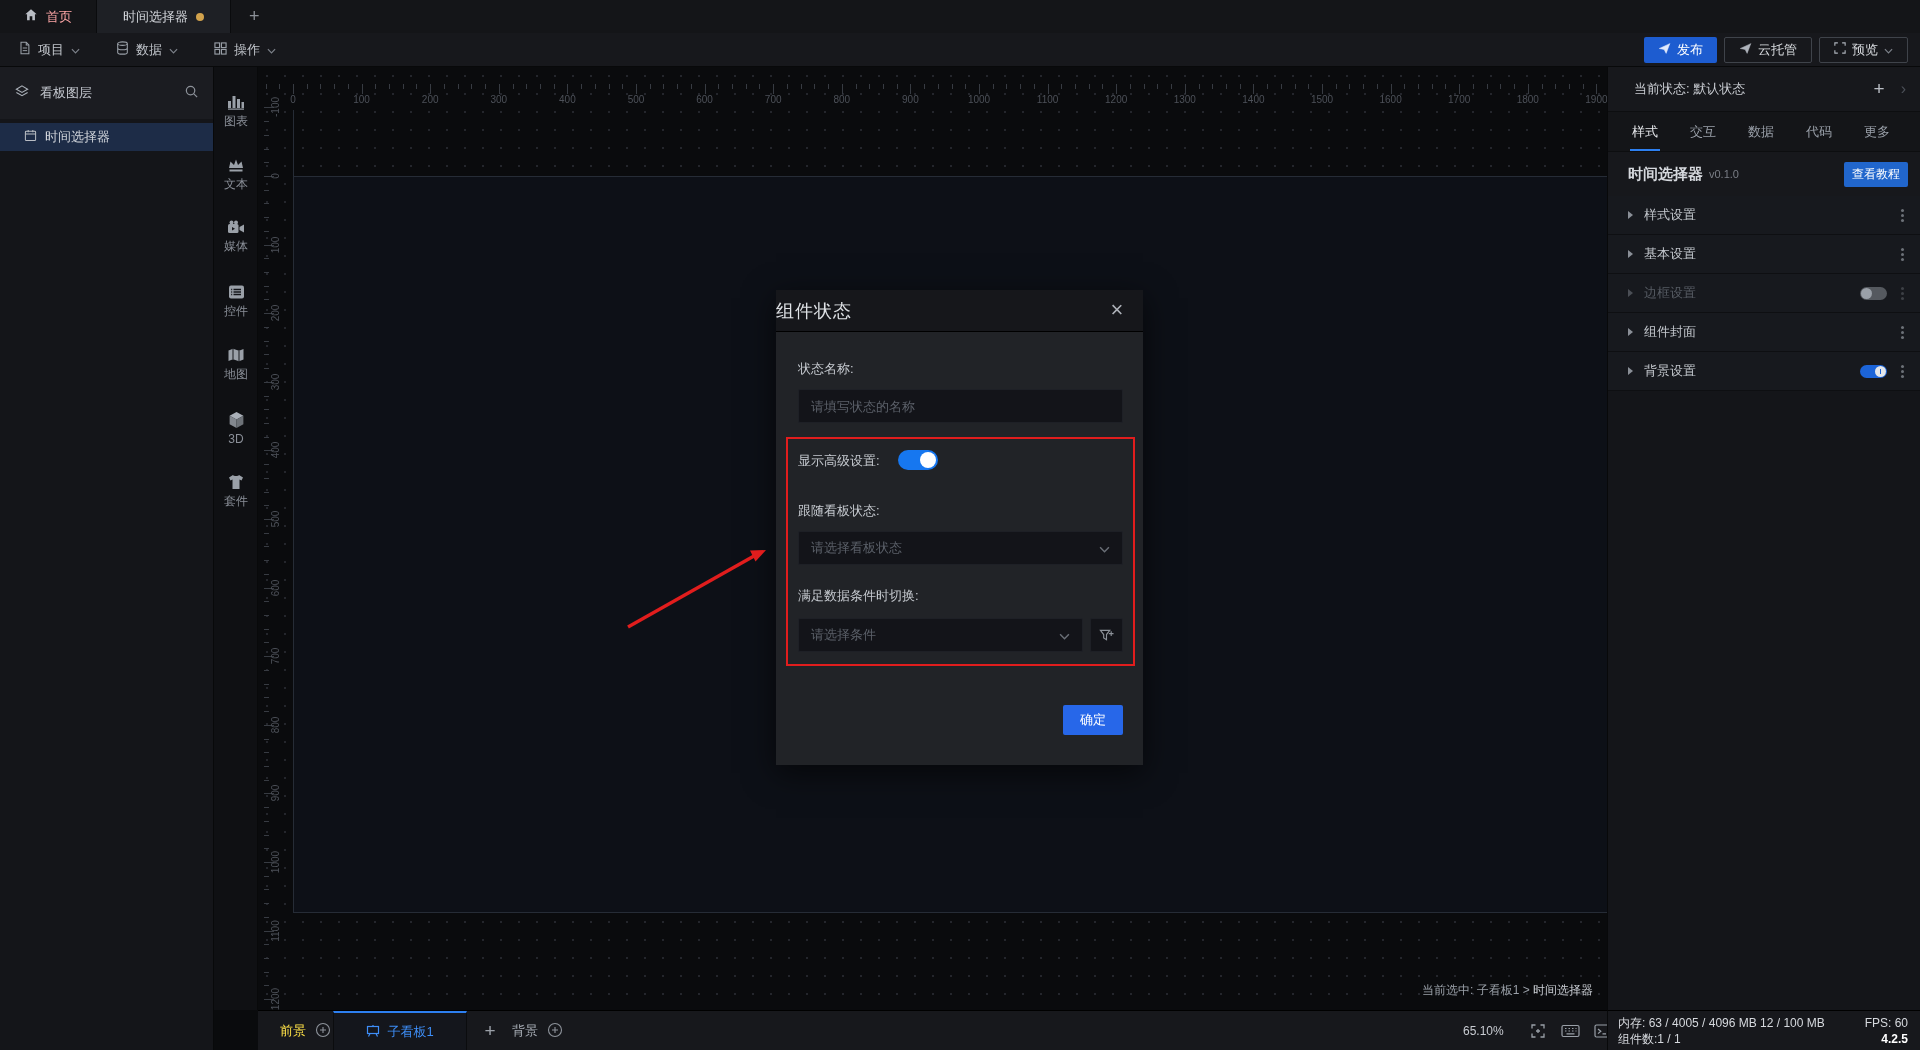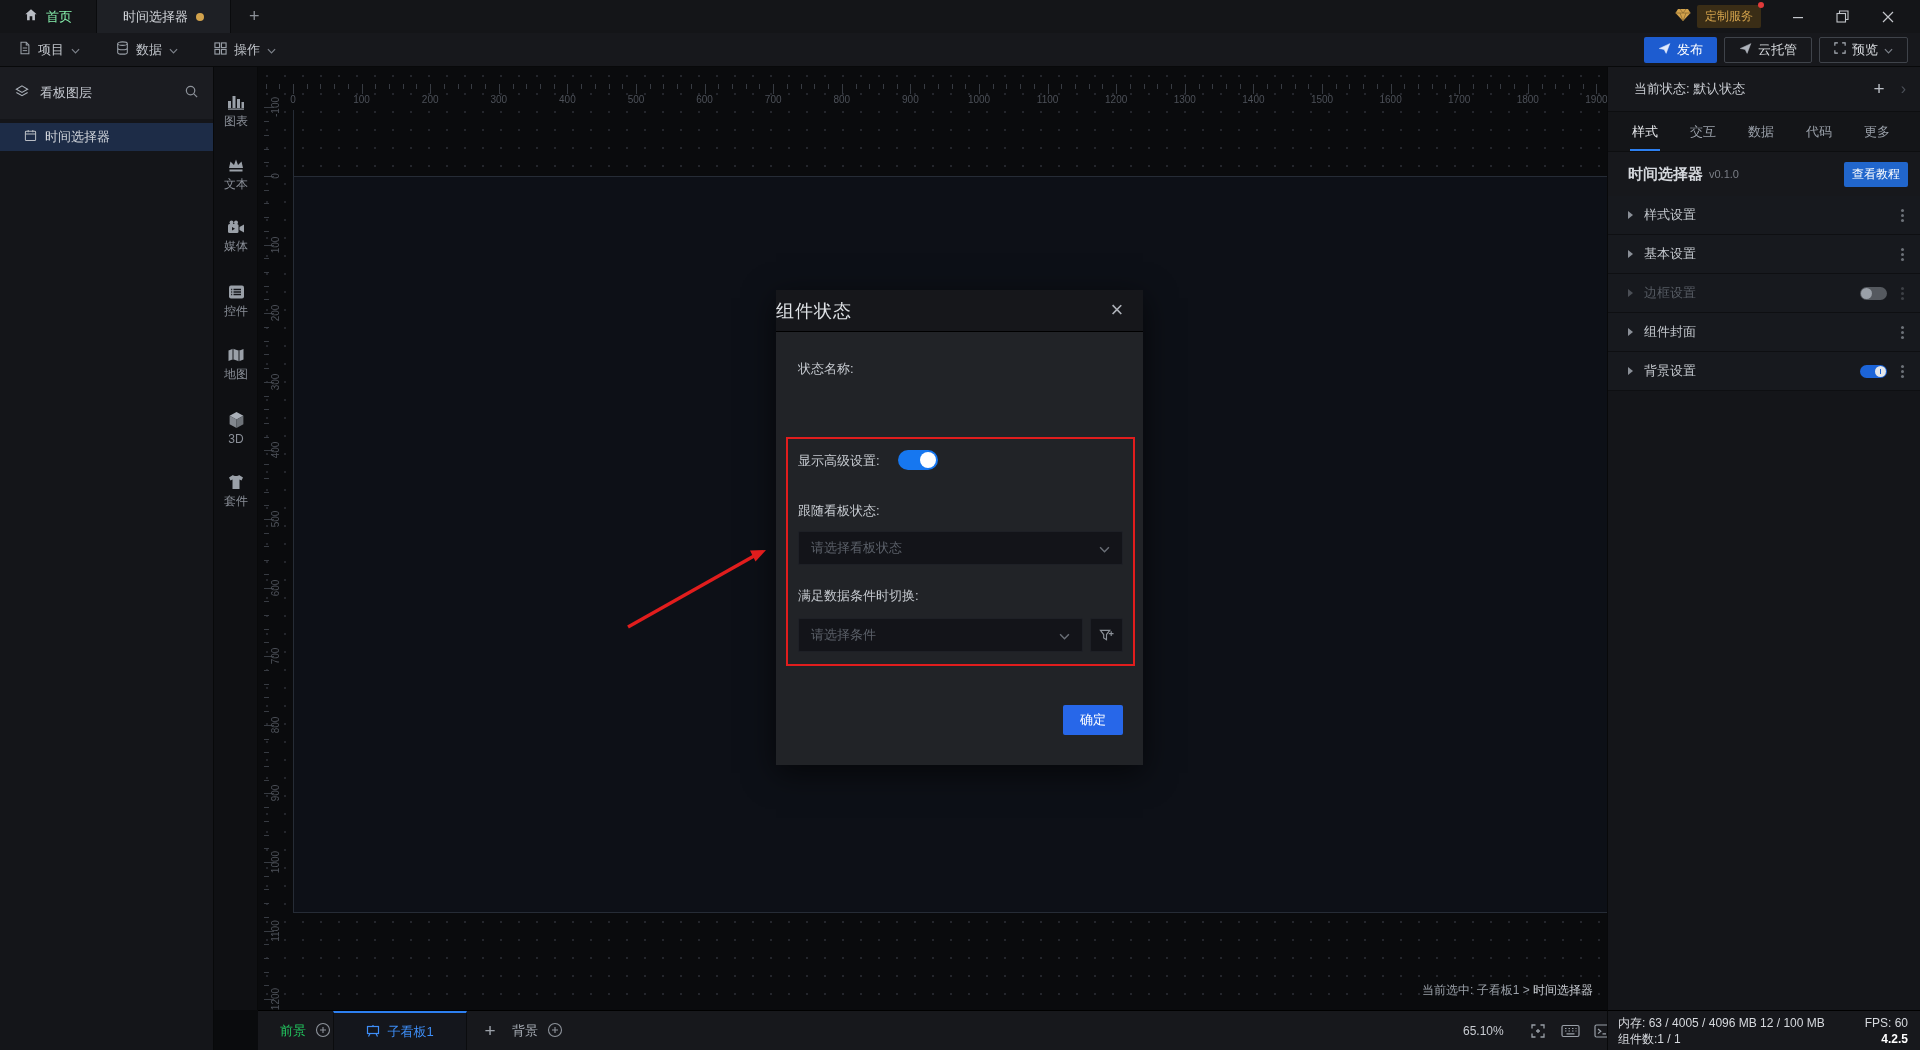--- a/index.html
+++ b/index.html
@@ -2,21 +2,21 @@
 <html style="--accent: #2d7ff0; --accent-strong: #1d5cd0; --danger: #e11d1d; --gold: #d2a24c; --toggle-on: #1677f0;"><head>
 <meta charset="utf-8">
 <style>
   * { margin:0; padding:0; box-sizing:border-box; }
   html,body { background:#000; }
   body { font-family:"Liberation Sans","DejaVu Sans",sans-serif; }
   #app { position:relative; width:1920px; height:1050px; overflow:hidden; background:#0a0b0d; color:#c1c5cb; font-size:13px; }
 
   
   #topbar { position:absolute; left:0; top:0; width:1920px; height:33px; background:#141518; display:flex; align-items:stretch; }
-  .toptab { display:flex; align-items:center; gap:8px; padding:0 20px; color:#86efac; }
+  .toptab { display:flex; align-items:center; gap:8px; padding:0 20px; color:#fca5a5; }
   .toptab.home { padding:0 24px; }
   .toptab.active { background:#1e2025; border-left:1px solid #0a0b0d; border-right:1px solid #0a0b0d; padding:0 26px; color:#d2d5da; }
   .dot-unsaved { width:8px; height:8px; border-radius:50%; background:#d2a24c; }
   .tab-add { display:flex; align-items:center; padding:0 18px; color:#8b9097; font-size:18px; }
   #topbar-right { margin-left:auto; display:flex; align-items:center; gap:0; padding-right:10px; }
   .cs-badge { display:flex; align-items:center; gap:6px; margin-right:14px; position:relative; }
   .cs-pill { background:#3a2d16; color:#d2a24c; font-size:12px; padding:3px 8px; border-radius:2px; position:relative; }
   .cs-pill::after { content:""; position:absolute; right:-3px; top:-3px; width:6px; height:6px; border-radius:50%; background:#e03a3a; }
   .winbtn { width:45px; height:33px; display:flex; align-items:center; justify-content:center; color:#c3c6cb; }
   .winbtn svg { display:block; }
@@ -95,21 +95,21 @@
   .toggle-sm { position:relative; width:27px; height:13px; border-radius:7px; }
   .toggle-sm.off { background:#55595f; }
   .toggle-sm.off::after { content:""; position:absolute; left:1px; top:1px; width:11px; height:11px; border-radius:50%; background:#9aa0a8; }
   .toggle-sm.on { background:#1c64d8; }
   .toggle-sm.on::after { content:""; position:absolute; right:1px; top:1px; width:11px; height:11px; border-radius:50%; background:#e3e6ea; }
   .toggle-sm.on::before { content:""; position:absolute; right:6px; top:4px; width:1px; height:5px; background:#1c64d8; z-index:1; }
 
   
   #bottombar { position:absolute; left:258px; top:1010px; width:1349px; height:40px; background:#17181c; border-top:1px solid #000; }
   .bb { position:absolute; top:0; height:40px; display:flex; align-items:center; }
-  #bb-front { left:22px; gap:9px; color:#22c55e; }
+  #bb-front { left:22px; gap:9px; color:#fde047; }
   #bb-tab { left:75px; width:134px; background:#14161c; border-top:2px solid var(--accent); border-left:1px solid #0b0c0e; border-right:1px solid #0b0c0e; justify-content:center; gap:7px; color:#3e8ef7; }
   #bb-add { left:214px; width:36px; justify-content:center; color:#9ba0a8; font-size:19px; }
   #bb-back { left:254px; gap:9px; color:#a6abb3; }
   #bb-zoom { left:1205px; color:#c9ccd2; font-size:12px; }
   .bb-ic { position:absolute; top:0; height:40px; width:30px; display:flex; align-items:center; justify-content:center; }
 
   
   #statuspanel { position:absolute; left:1607px; top:1010px; width:313px; height:40px; background:#17181c; border-top:1px solid #000; border-left:1px solid #08090a; padding:4px 12px 0 10px; }
   .sp-line { display:flex; font-size:12px; color:#d6d9de; line-height:16px; }
   .sp-line .right { margin-left:auto; }
@@ -128,45 +128,20 @@
           </svg></span>
       <span>首页</span>
     </div>
     <div class="toptab active">
       <span>时间选择器</span>
       <span class="dot-unsaved"></span>
     </div>
     <div class="tab-add">
         <span>+</span>
       </div>
-    <div id="topbar-right">
-      <div class="cs-badge">
-        <span><svg width="16" height="14" viewBox="0 0 16 14">
-              <path d="M3 1 H13 L15.5 5 8 13 0.5 5 Z" fill="#d2a24c"></path>
-              <path d="M5 1 L8 5 11 1 M0.5 5 H15.5 M8 13 L5 5 M8 13 L11 5" stroke="#8a6a2f" stroke-width="0.8" fill="none"></path>
-            </svg></span>
-        <span class="cs-pill">定制服务</span>
-      </div>
-      <div class="winbtn">
-          <svg width="12" height="12" viewBox="0 0 12 12">
-            <rect x="1" y="6" width="10" height="1.2" fill="#c3c6cb"></rect>
-          </svg>
-        </div>
-      <div class="winbtn">
-          <svg width="13" height="13" viewBox="0 0 13 13">
-            <rect x="1" y="3.5" width="8.5" height="8.5" fill="none" stroke="#c3c6cb" stroke-width="1.1"></rect>
-            <path d="M3.5 3.5 V1 H12 V9.5 H9.5" fill="none" stroke="#c3c6cb" stroke-width="1.1"></path>
-          </svg>
-        </div>
-      <div class="winbtn">
-          <svg width="12" height="12" viewBox="0 0 12 12">
-            <path d="M1 1 L11 11 M11 1 L1 11" stroke="#c3c6cb" stroke-width="1.2"></path>
-          </svg>
-        </div>
-    </div>
   </div>
 
   <div id="toolbar">
     <div class="menu-item">
       <span><svg width="13" height="14" viewBox="0 0 14 16">
             <path d="M3 1.5 H9 L12 4.5 V14.5 H3 Z" fill="none" stroke="#9aa0a8" stroke-width="1.2"></path>
             <path d="M9 1.5 V4.5 H12" fill="none" stroke="#9aa0a8" stroke-width="1.2"></path>
             <path d="M5 8 H10 M5 11 H10" stroke="#9aa0a8" stroke-width="1.1"></path>
           </svg></span>
       <span>项目</span>
@@ -520,20 +495,21 @@
       </div>
     <div id="sel-status"><span class="muted">当前选中: 子看板1 &gt; </span><b>时间选择器</b></div>
   </div>
 
   <div id="modal">
     <div id="modal-header">
       <span id="modal-title">组件状态</span>
       <span id="modal-close">×</span>
     </div>
     <div class="m-label" style="top:70px">状态名称:</div>
+    <input class="m-input" style="top: 99px;" placeholder="请填写状态的名称">
 
     <div id="m-redbox"></div>
 
     <div class="m-label" style="top:162px">显示高级设置:</div>
     <div class="toggle-lg" style="left:122px; top:160px"></div>
 
     <div class="m-label" style="top:212px">跟随看板状态:</div>
     <div class="m-select" style="top:241px; width:325px">
       <span>请选择看板状态</span>
       <span class="chev"><svg width="11" height="7" viewBox="0 0 10 6">

